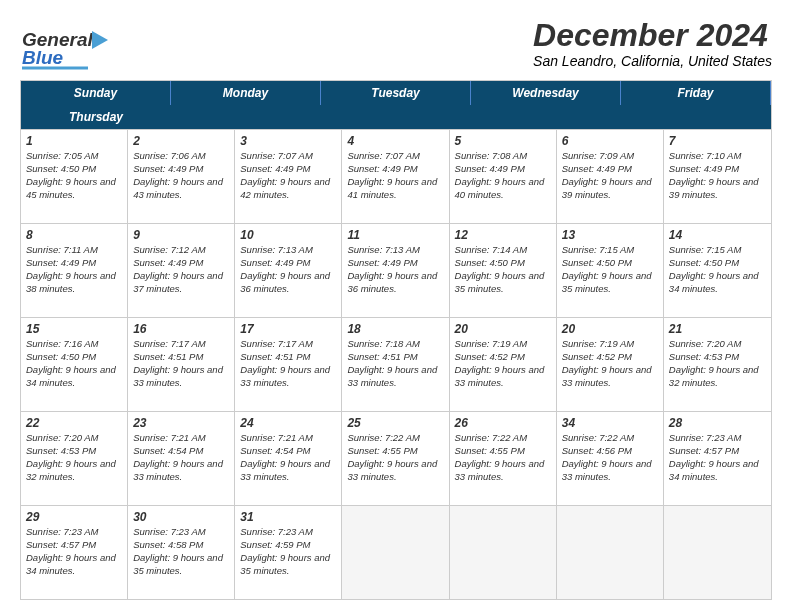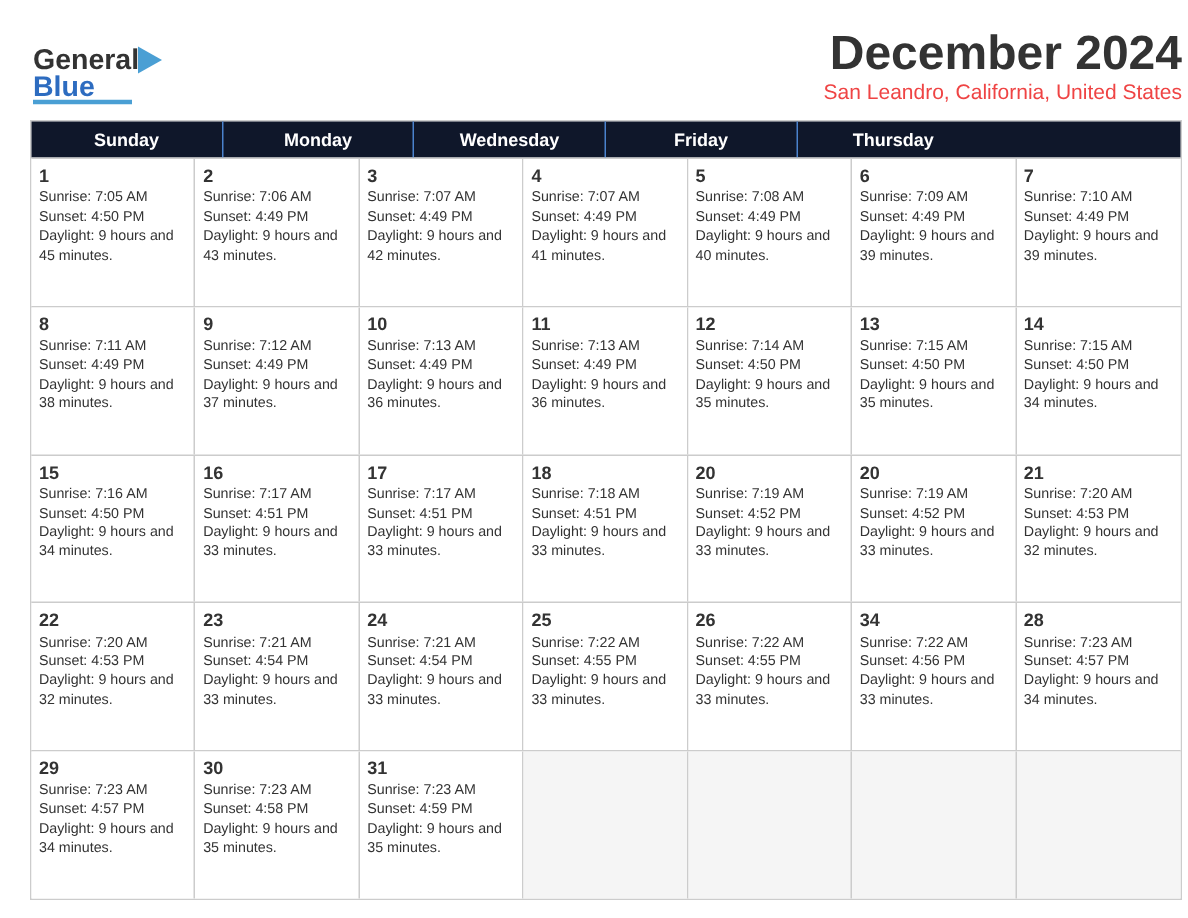--- a/index.html
+++ b/index.html
@@ -6,53 +6,54 @@
     body {
       width: 792px;
       height: 612px;
       font-family: Arial, sans-serif;
       background: #fff;
       overflow: hidden;
     }
     .page {
       width: 792px;
       height: 612px;
-      padding: 18px 4px 12px 20px;
+      padding: 18px 20px 12px 20px;
       display: flex;
       flex-direction: column;
+      font-style: italic;
     }
     .header {
       display: flex;
       justify-content: space-between;
       align-items: flex-start;
       margin-bottom: 10px;
     }
     .title-block {
-      text-align: right;
+      text-align: left;
     }
     .main-title {
       font-size: 32px;
       font-weight: bold;
       color: #333;
       line-height: 1.1;
     }
     .subtitle {
       font-size: 14px;
-      color: #ef4444;
+      color: #000000;
     }
     .calendar {
       flex: 1;
       display: flex;
       flex-direction: column;
       border: 1px solid #ccc;
     }
     .cal-header {
       display: grid;
-      grid-template-columns: repeat(6, 1fr);
-      background: #0f172a;
+      grid-template-columns: repeat(5, 1fr);
+      background: #0c4a6e;
     }
     .cal-header-cell {
       color: #fff;
       font-size: 12px;
       font-weight: bold;
       text-align: center;
       padding: 5px 2px;
       border-right: 1px solid #4a82cc;
     }
     .cal-header-cell:last-child { border-right: none; }
@@ -110,20 +111,21 @@
     <div class="title-block">
       <div class="main-title">December 2024</div>
       <div class="subtitle">San Leandro, California, United States</div>
     </div>
   </div>
 
   <div class="calendar">
     <div class="cal-header">
       <div class="cal-header-cell">Sunday</div>
       <div class="cal-header-cell">Monday</div>
+      <div class="cal-header-cell">Tuesday</div>
       <div class="cal-header-cell">Wednesday</div>
       <div class="cal-header-cell">Friday</div>
       <div class="cal-header-cell">Thursday</div>
     </div>
     <div class="cal-body" id="cal-body">
     <div class="cal-row">
           <div class="cal-cell"><span class="day-num">1</span>Sunrise: 7:05 AM<br>Sunset: 4:50 PM<br>Daylight: 9 hours and 45 minutes.</div>
           <div class="cal-cell"><span class="day-num">2</span>Sunrise: 7:06 AM<br>Sunset: 4:49 PM<br>Daylight: 9 hours and 43 minutes.</div>
           <div class="cal-cell"><span class="day-num">3</span>Sunrise: 7:07 AM<br>Sunset: 4:49 PM<br>Daylight: 9 hours and 42 minutes.</div>
           <div class="cal-cell"><span class="day-num">4</span>Sunrise: 7:07 AM<br>Sunset: 4:49 PM<br>Daylight: 9 hours and 41 minutes.</div>

